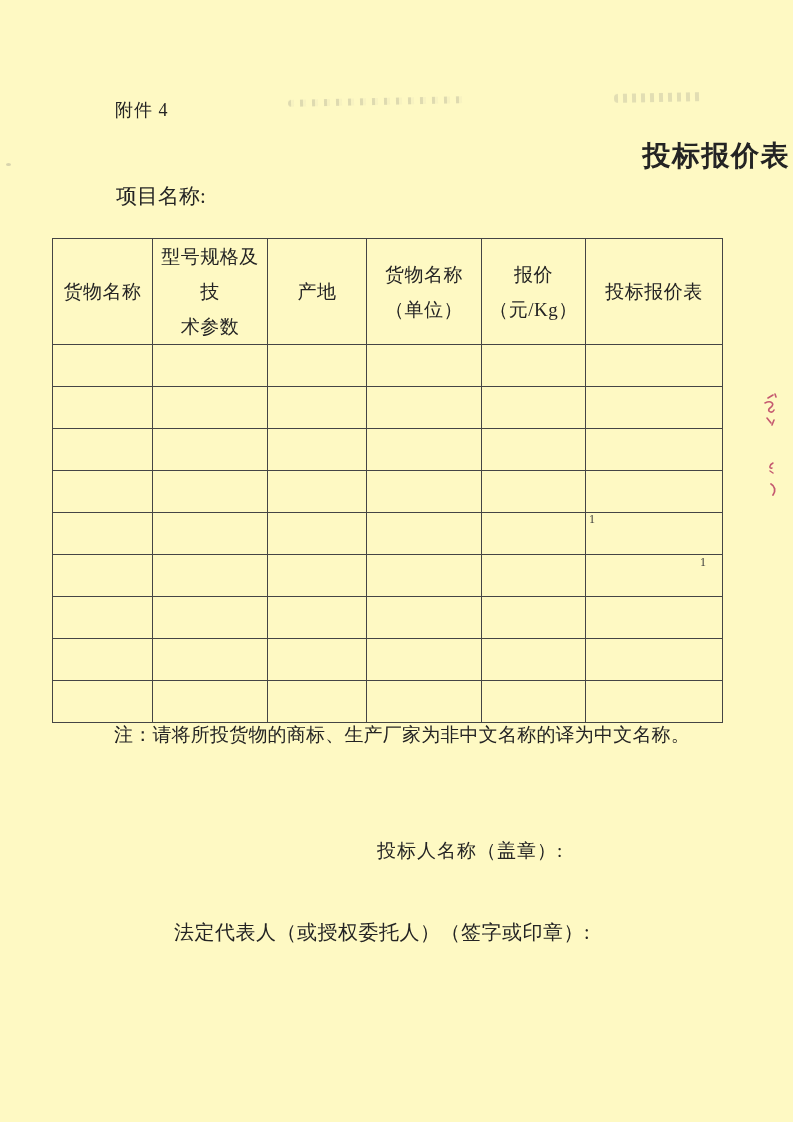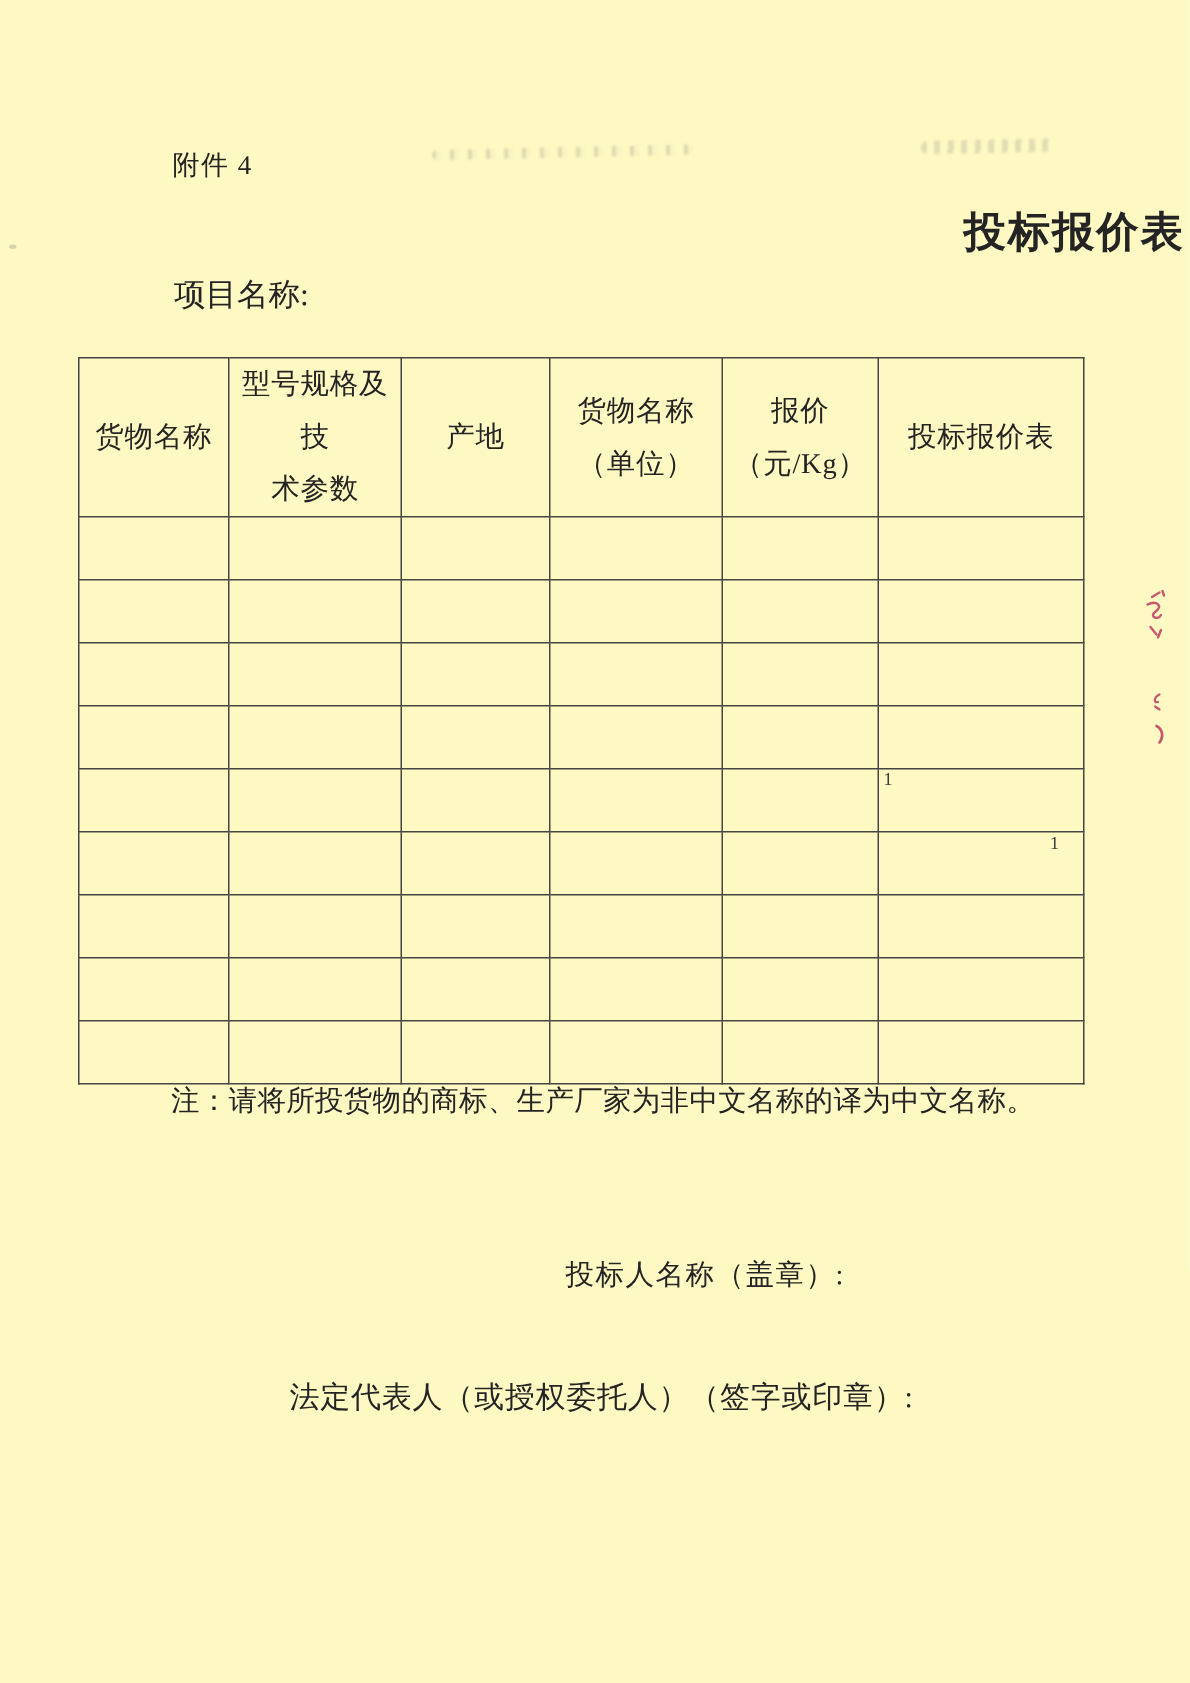--- a/index.html
+++ b/index.html
@@ -65,21 +65,21 @@
   .note {
     position: absolute; left: 114px; top: 724px;
     font-size: 19px; line-height: 1.2; letter-spacing: 0.2px;
     white-space: nowrap;
   }
   .sig-bidder {
     position: absolute; left: 377px; top: 841px;
     font-size: 19px; line-height: 1; letter-spacing: 1px;
   }
   .sig-legal {
-    position: absolute; left: 193px; top: 922px;
+    position: absolute; left: 174px; top: 922px;
     font-size: 20px; line-height: 1; letter-spacing: 0.5px;
   }
 
   
   .stray {
     position: absolute;
     font-size: 12px; line-height: 1;
     color: #3a3a3a;
   }
   .stray-1 { left: 589px; top: 513px; }

